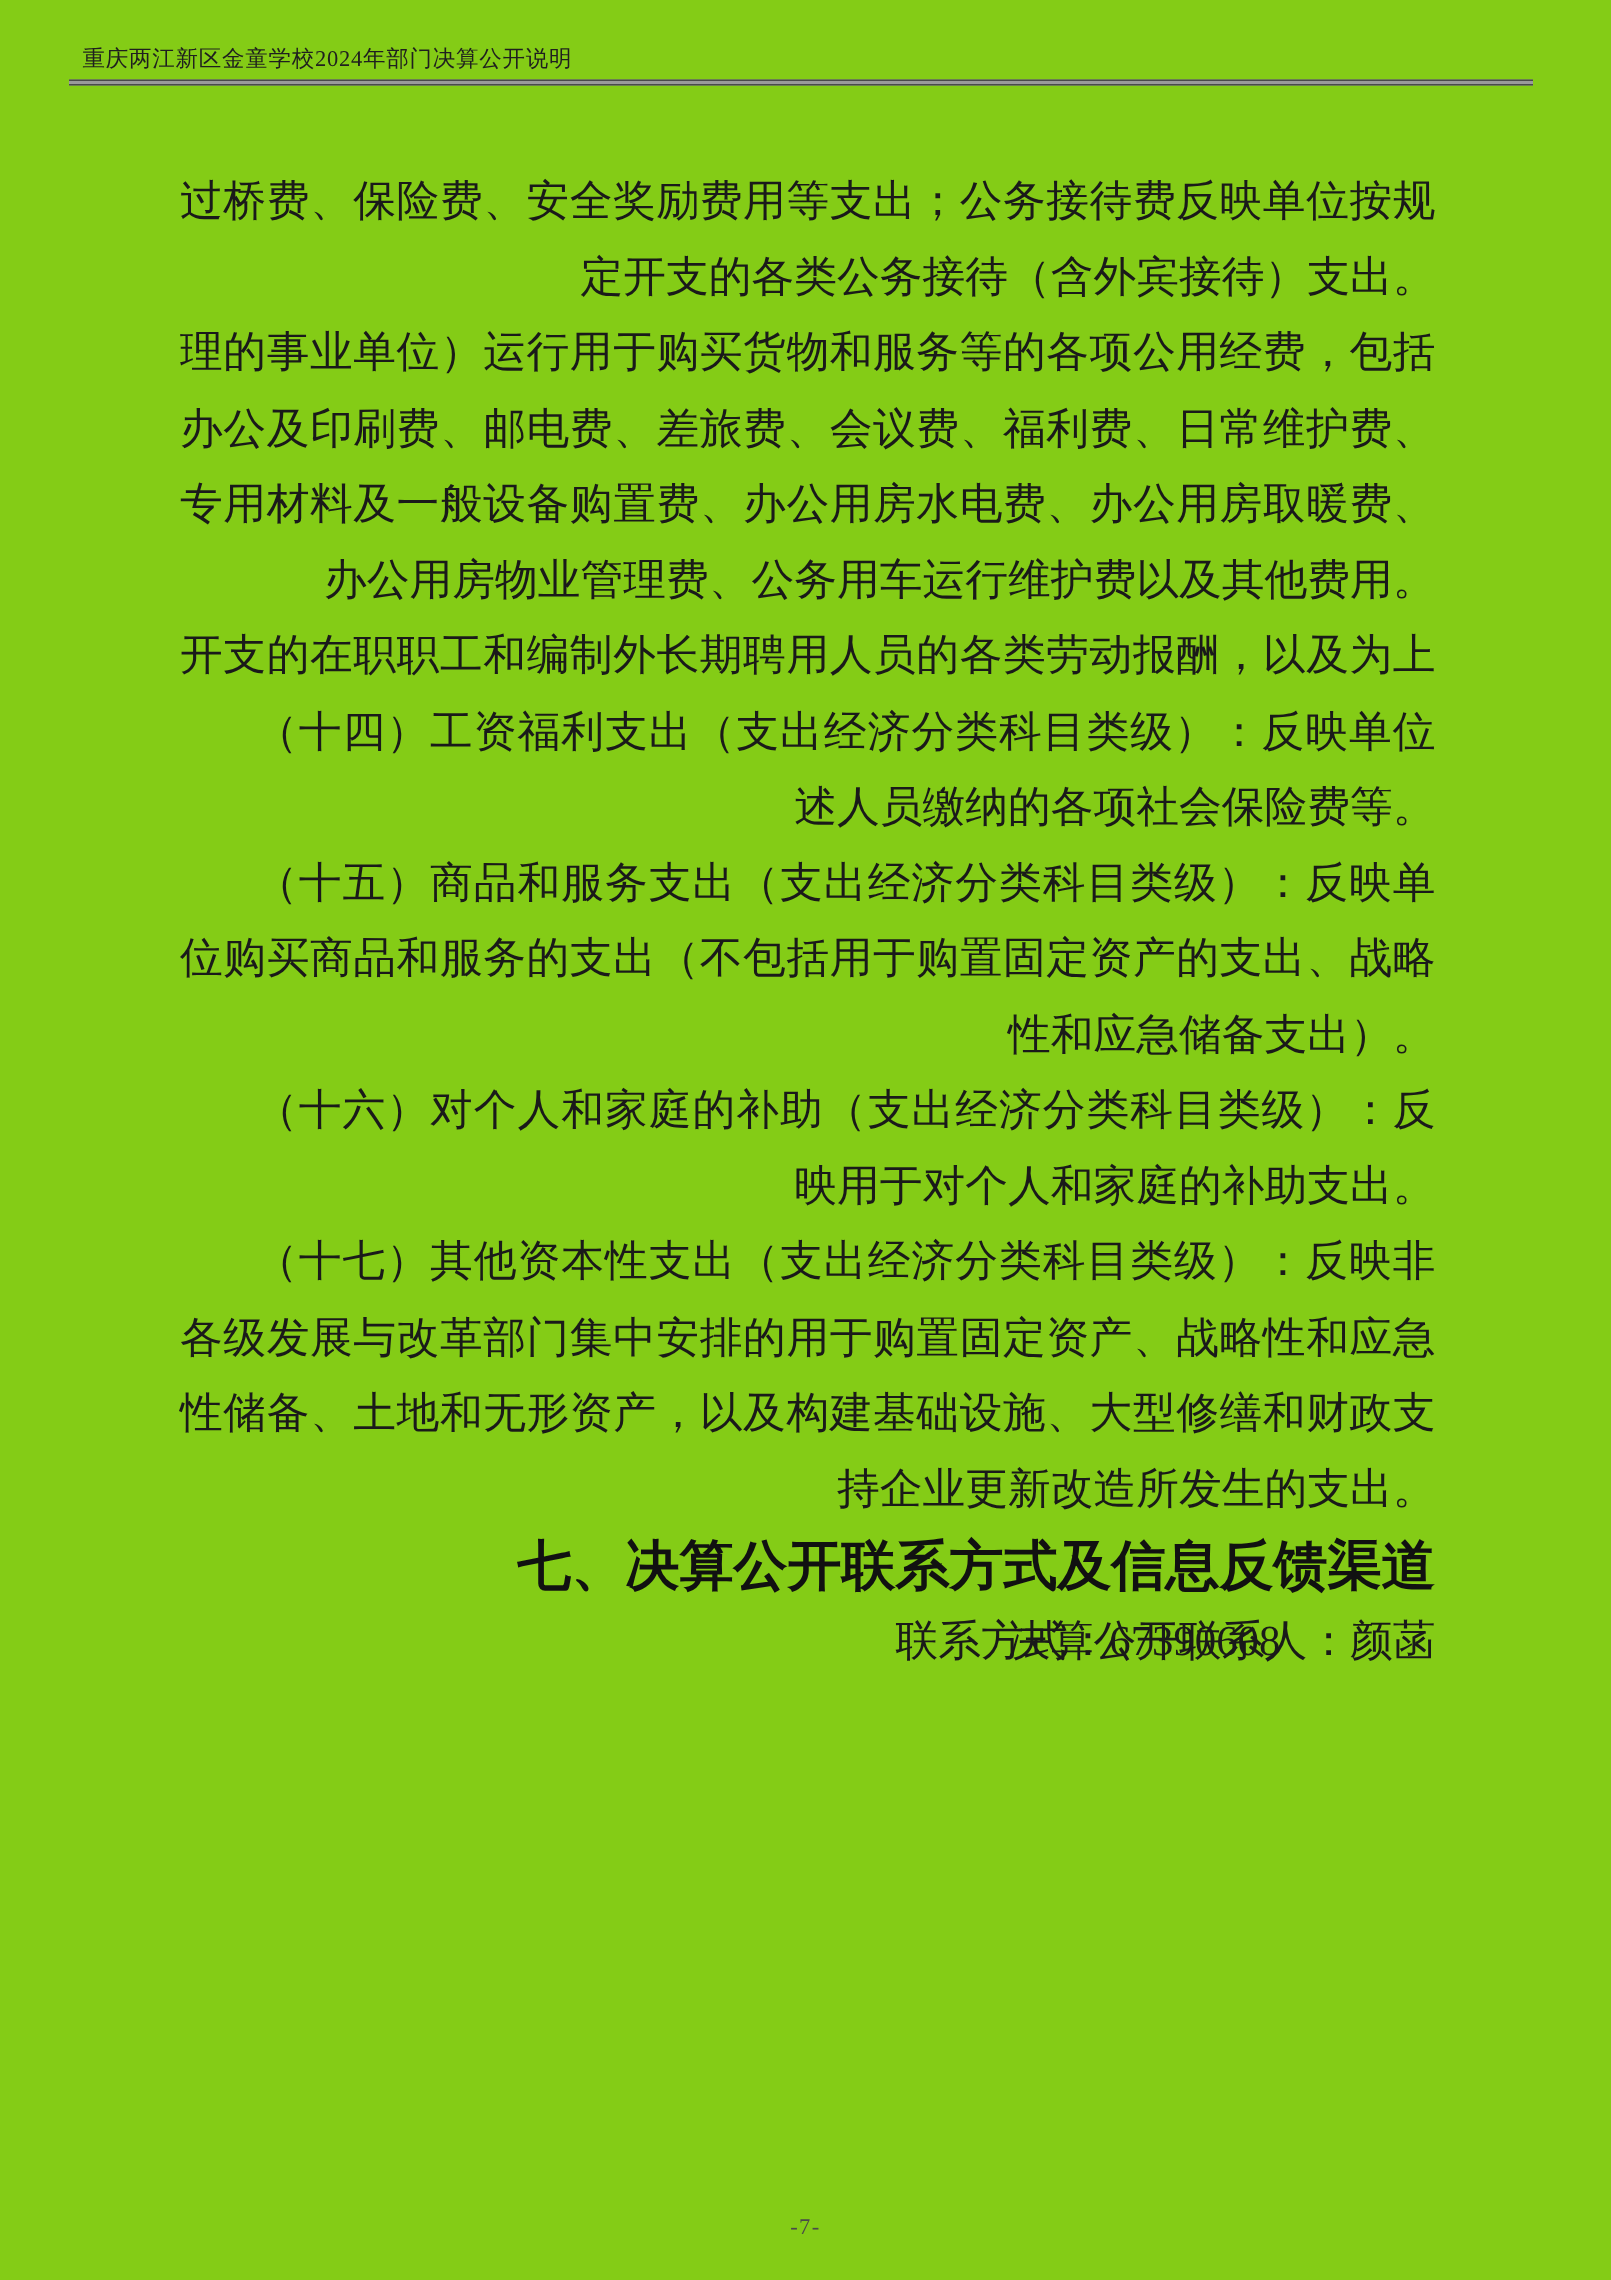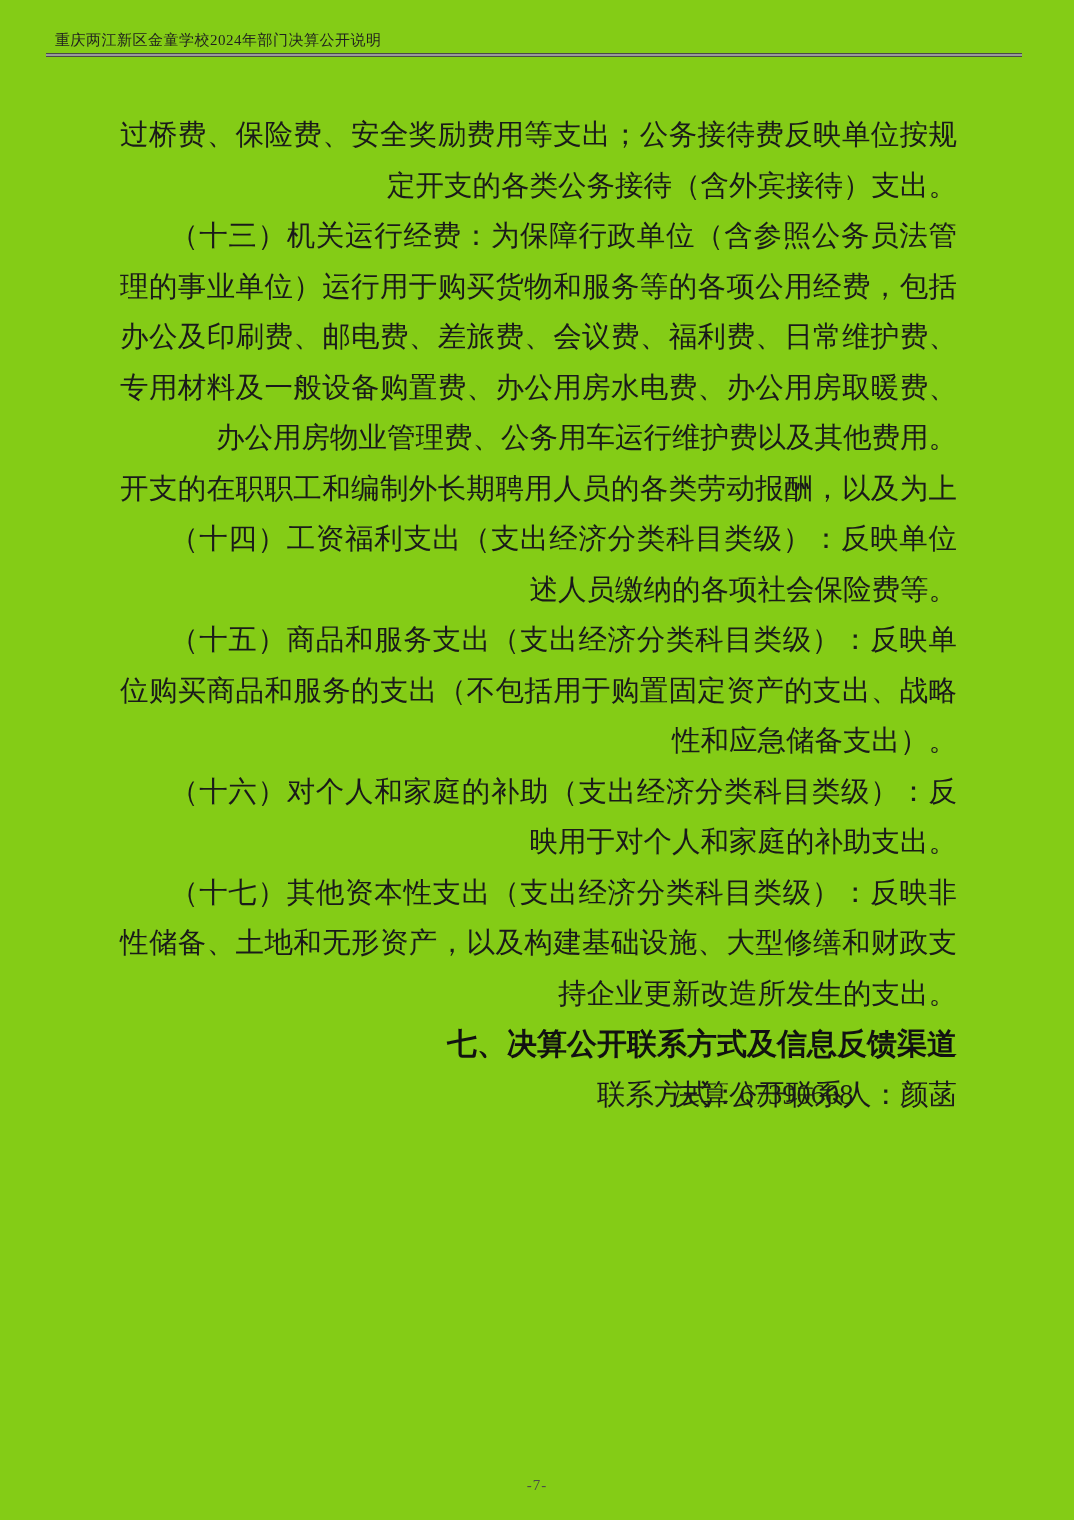--- a/index.html
+++ b/index.html
@@ -49,21 +49,21 @@
   .line.just {
     white-space: normal;
     text-align: justify;
     text-align-last: justify;
     text-justify: inter-ideograph;
   }
   .line.ind { text-indent: 50px; }
   .line.head {
     font-family: "Liberation Sans", "DejaVu Sans", sans-serif;
     font-weight: bold;
-    font-size: 30px;
+    font-size: 36px;
     text-indent: 40px;
     color: #111111;
   }
   .line.contact { position: relative; text-indent: 50px; }
   .contact-phone-part {
     position: absolute;
     left: 477px;
     top: 0;
     text-indent: 0;
     white-space: nowrap;
@@ -81,33 +81,33 @@
 </style>
 </head>
 <body>
 
 <div class="page">
   <div class="hdr-title">重庆两江新区金童学校2024年部门决算公开说明</div>
   <div class="hdr-rule"></div>
   <div class="text-block">
       <div class="line just">过桥费、保险费、安全奖励费用等支出；公务接待费反映单位按规</div>
       <div class="line">定开支的各类公务接待（含外宾接待）支出。</div>
-      <div class="line just ind">（十三）机关运行经费：为保障行政单位（含参照公务员法管</div>
       <div class="line just">理的事业单位）运行用于购买货物和服务等的各项公用经费，包括</div>
       <div class="line just">办公及印刷费、邮电费、差旅费、会议费、福利费、日常维护费、</div>
       <div class="line just">专用材料及一般设备购置费、办公用房水电费、办公用房取暖费、</div>
       <div class="line">办公用房物业管理费、公务用车运行维护费以及其他费用。</div>
       <div class="line just">开支的在职职工和编制外长期聘用人员的各类劳动报酬，以及为上</div>
       <div class="line just ind">（十四）工资福利支出（支出经济分类科目类级）：反映单位</div>
       <div class="line">述人员缴纳的各项社会保险费等。</div>
       <div class="line just ind">（十五）商品和服务支出（支出经济分类科目类级）：反映单</div>
       <div class="line just">位购买商品和服务的支出（不包括用于购置固定资产的支出、战略</div>
       <div class="line">性和应急储备支出）。</div>
       <div class="line just ind">（十六）对个人和家庭的补助（支出经济分类科目类级）：反</div>
       <div class="line">映用于对个人和家庭的补助支出。</div>
       <div class="line just ind">（十七）其他资本性支出（支出经济分类科目类级）：反映非</div>
+      <div class="line just">各级发展与改革部门集中安排的用于购置固定资产、战略性和应急</div>
       <div class="line just">性储备、土地和无形资产，以及构建基础设施、大型修缮和财政支</div>
       <div class="line">持企业更新改造所发生的支出。</div>
       <div class="line head">七、决算公开联系方式及信息反馈渠道</div>
       <div class="line contact"><span>决算公开联系人：</span><span>颜菡</span><span class="contact-phone-part"><span>联系方式：</span><span>67390608</span></span></div>
     </div>
   <div class="page-number">-7-</div>
 </div>
 
 </body></html>

